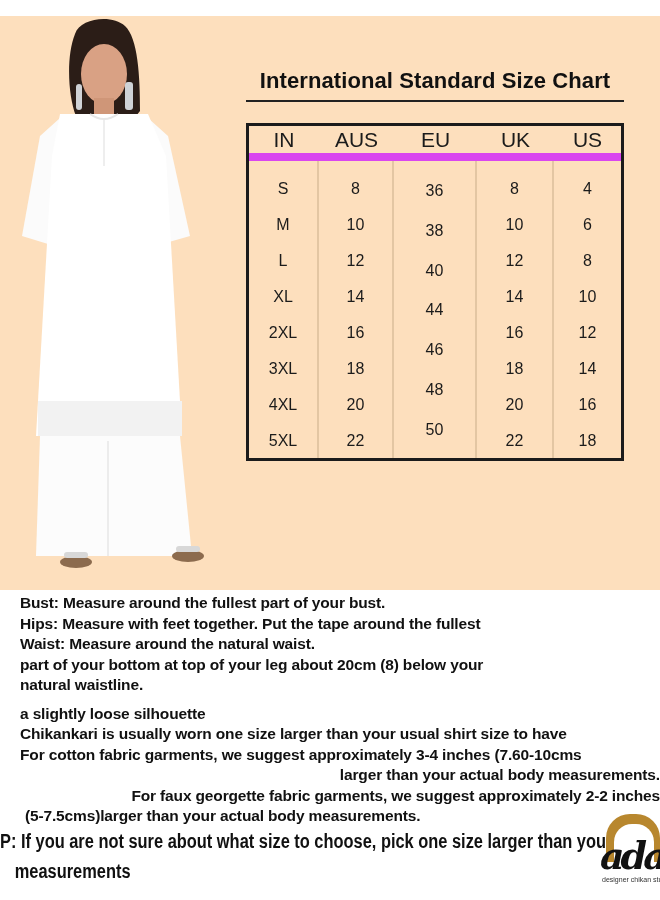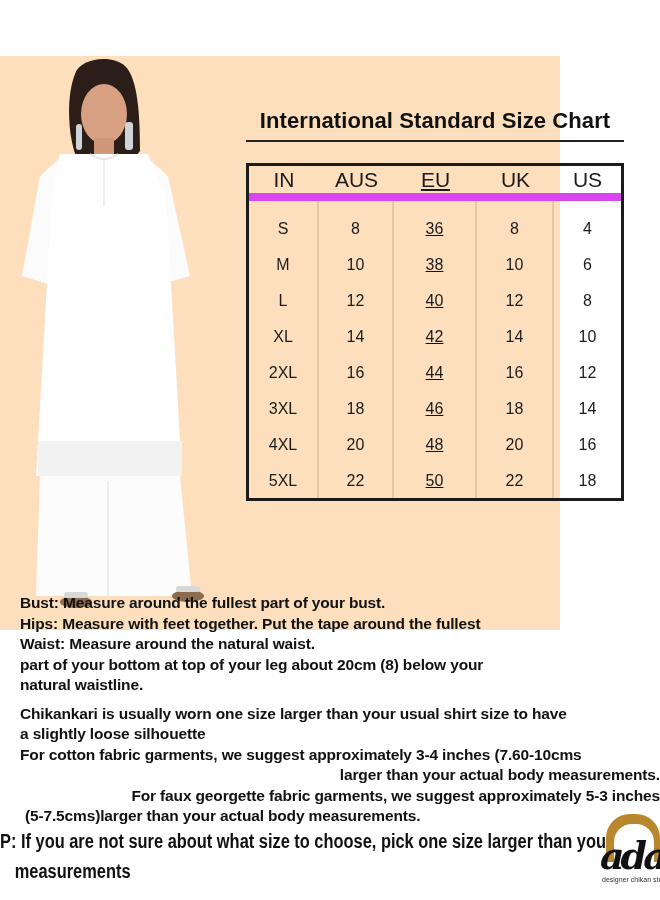--- a/index.html
+++ b/index.html
@@ -6,23 +6,22 @@
     html, body {
       width: 660px; height: 900px; overflow: hidden;
       background: #ffffff;
       font-family: "Liberation Sans", sans-serif;
       color: #111;
     }
     .page { position: relative; width: 660px; height: 900px; background: #fff; }
 
     
     .panel {
-      position: absolute; left: 0; top: 16px; width: 560px; height: 574px;
+      position: absolute; left: 0; top: 16px; width: 660px; height: 574px;
       background: #fddfbd;
-      margin-top: 40px;
     }
 
     
     .model { position: absolute; left: 0; top: 0; width: 240px; height: 574px; }
 
     
     .chart-title {
       position: absolute; left: 246px; top: 52px; width: 378px;
       text-align: center; font-weight: bold; font-size: 22px; color: #111;
       letter-spacing: 0.1px;
@@ -45,21 +44,21 @@
     .size-table .body { position: relative; display: flex; height: calc(100% - 35px); }
     .size-table .col {
       display: flex; flex-direction: column; justify-content: space-around;
       padding: 10px 0 8px 0;
       border-right: 2px solid #e3c6a3;
     }
     .size-table .col:last-child { border-right: none; }
     .size-table .col div {
       font-size: 16px; color: #1b1b1b; text-align: center; height: 36px; line-height: 36px;
     }
-    .w1 { width: 70px; } .w2 { width: 75px; } .w3 { width: 83px; text-decoration: underline; } .w4 { width: 77px; } .w5 { width: 67px; }
+    .w1 { width: 70px; } .w2 { width: 75px; } .w3 { width: 83px; } .w4 { width: 77px; } .w5 { width: 67px; }
 
     
     .notes {
       position: absolute; left: 20px; top: 593px; width: 640px;
       font-size: 15.5px; font-weight: bold; color: #111; line-height: 20.5px;
       letter-spacing: -0.15px;
     }
     .notes p { white-space: nowrap; }
     .gap { height: 8px; }
     .indent-neg { margin-left: -4px; text-align: right; }
@@ -161,21 +160,20 @@
           <div>14</div>
           <div>16</div>
           <div>18</div>
           <div>20</div>
           <div>22</div>
         </div>
         <div class="col w3">
           <div>36</div>
           <div>38</div>
           <div>40</div>
-          <div>42</div>
           <div>44</div>
           <div>46</div>
           <div>48</div>
           <div>50</div>
         </div>
         <div class="col w4">
           <div>8</div>
           <div>10</div>
           <div>12</div>
           <div>14</div>
@@ -198,25 +196,25 @@
     </div>
   </div>
 
   <div class="notes">
     <p>Bust: Measure around the fullest part of your bust.</p>
     <p>Hips: Measure with feet together. Put the tape around the fullest</p>
     <p>Waist: Measure around the natural waist.</p>
     <p>part of your bottom at top of your leg about 20cm (8) below your</p>
     <p>natural waistline.</p>
     <div class="gap"></div>
+    <p>a slightly loose silhouette</p>
     <p>Chikankari is usually worn one size larger than your usual shirt size to have</p>
-    <p>a slightly loose silhouette</p>
     <p>For cotton fabric garments, we suggest approximately 3-4 inches (7.60-10cms</p>
     <p class="indent-neg">larger than your actual body measurements.</p>
-    <p class="indent-neg">For faux georgette fabric garments, we suggest approximately 5-3 inches</p>
+    <p class="indent-neg">For faux georgette fabric garments, we suggest approximately 2-2 inches</p>
     <p class="indent-pos">(5-7.5cms)larger than your actual body measurements.</p>
   </div>
 
   <div class="tip">
     <div>P: If you are not sure about what size to choose, pick one size larger than your usual</div>
     <div class="l2">measurements</div>
   </div>
 
   <div class="logo">
     <div class="arch"></div>

